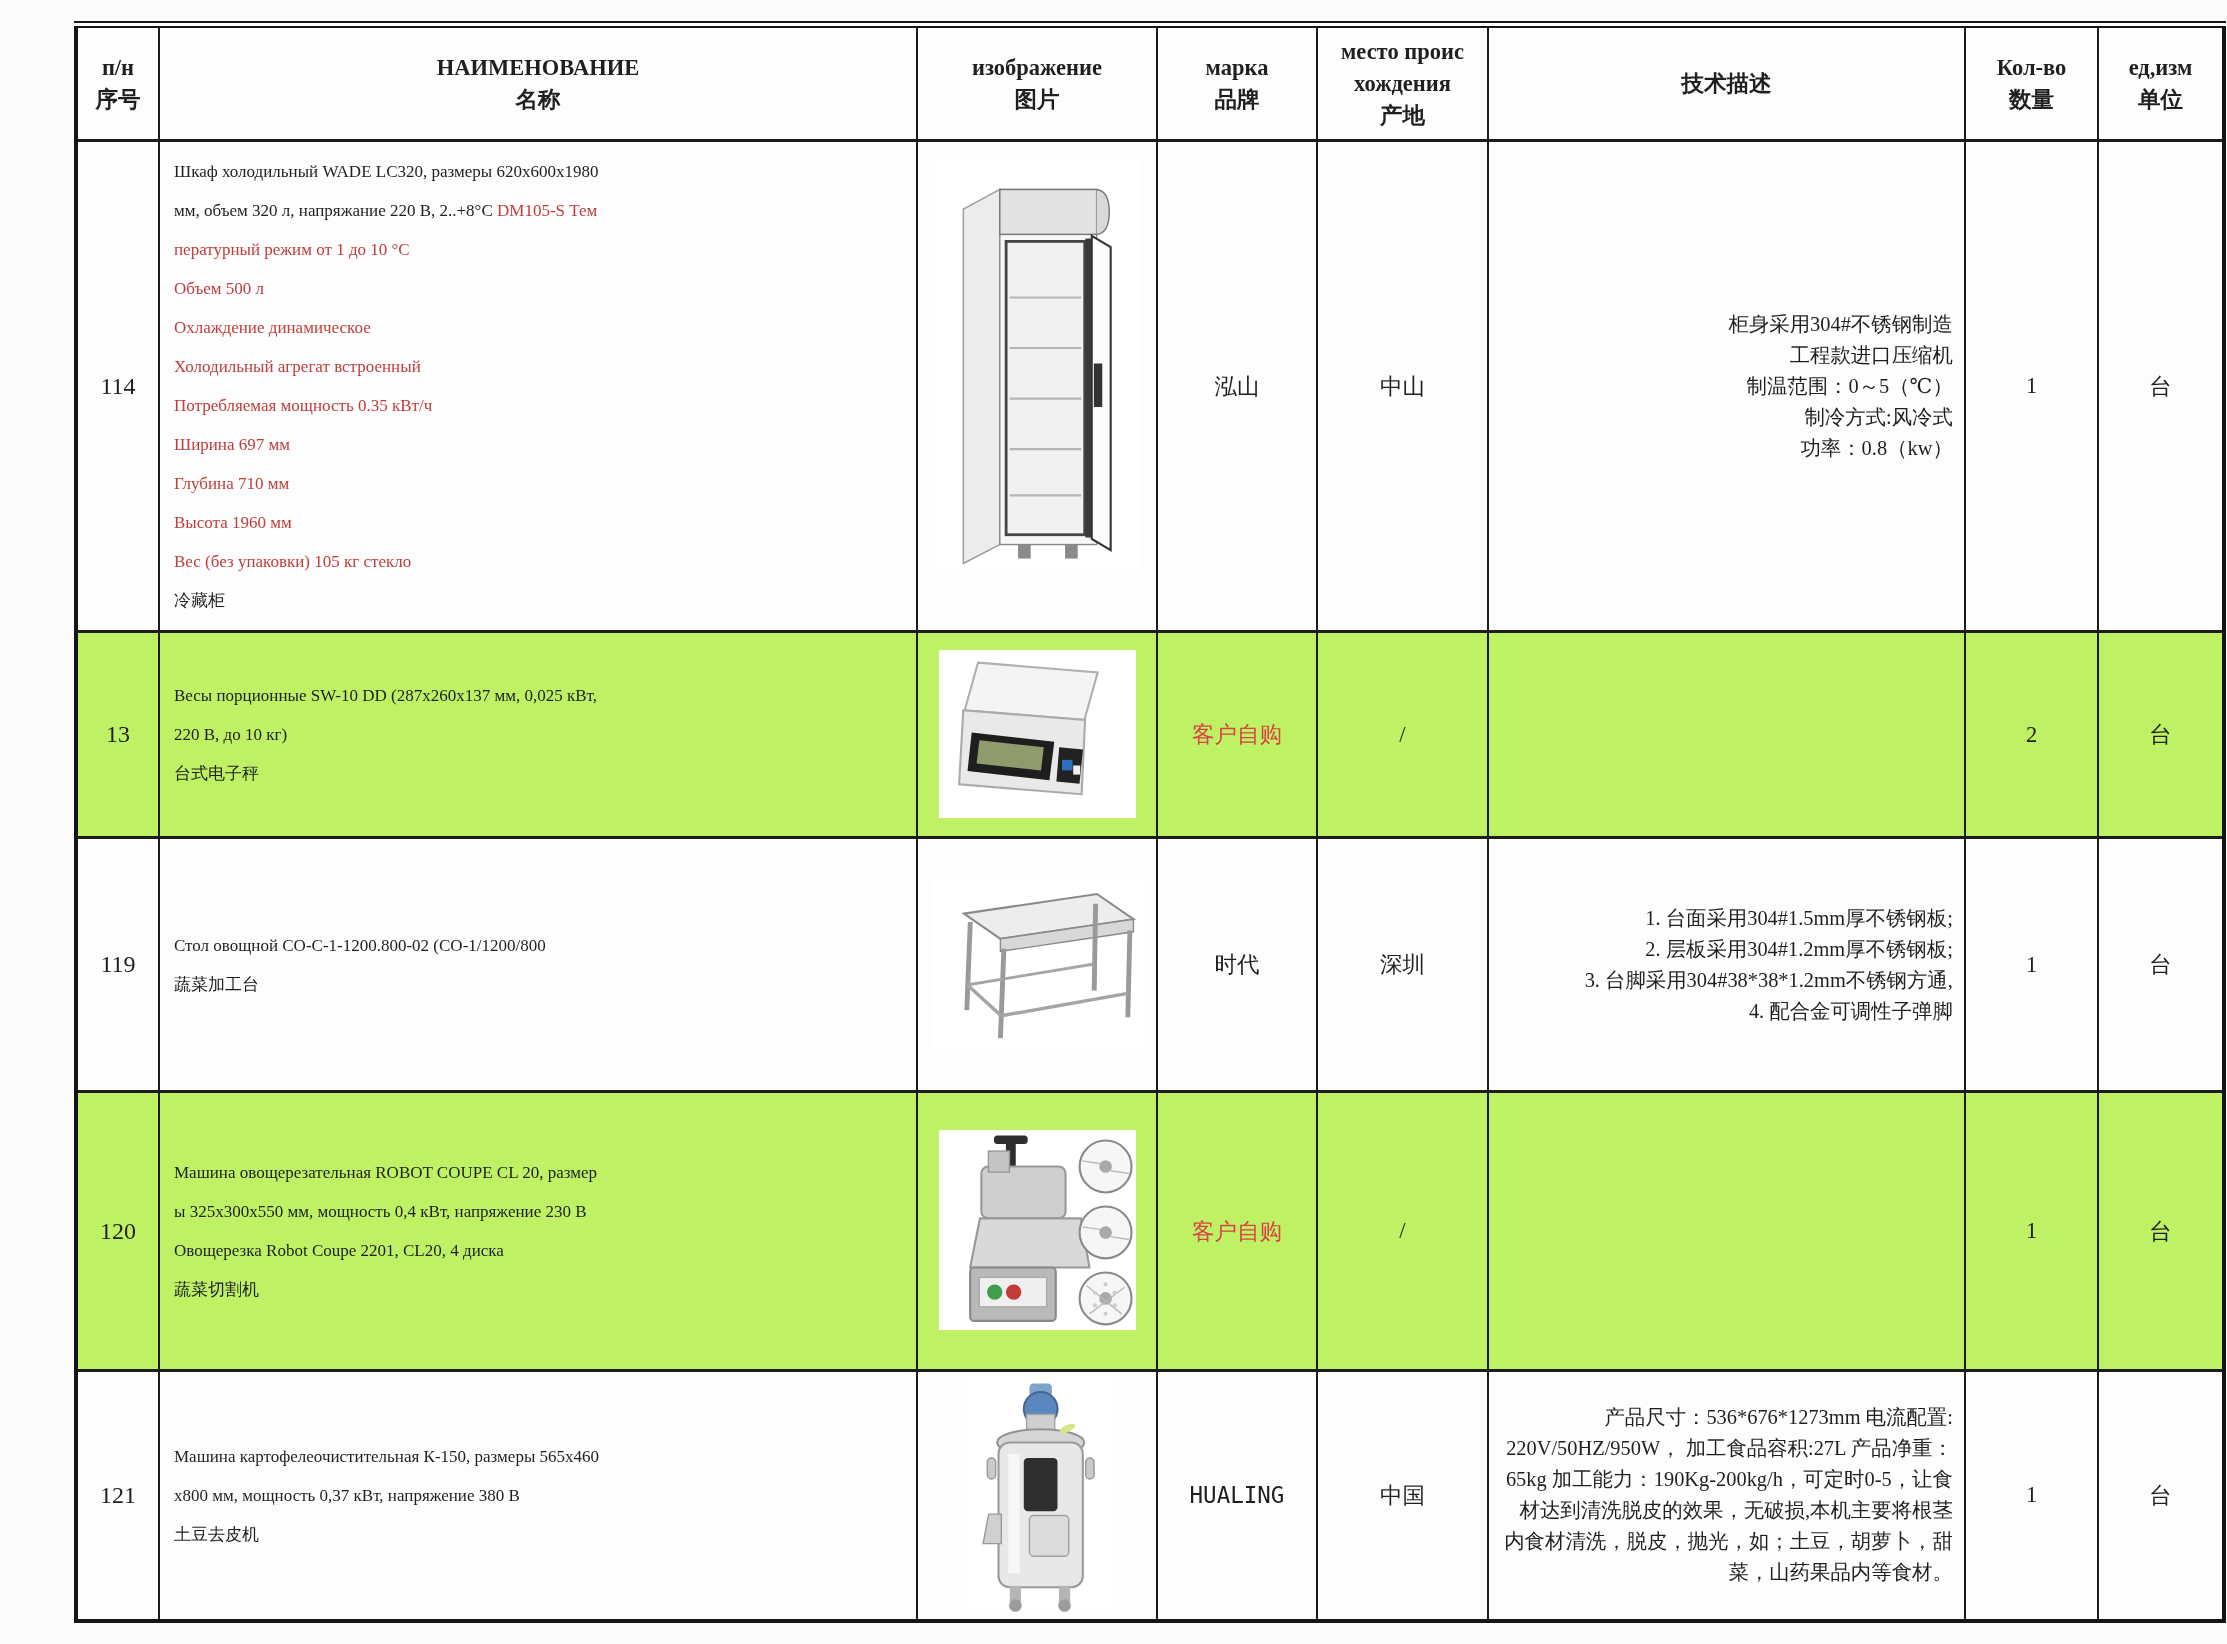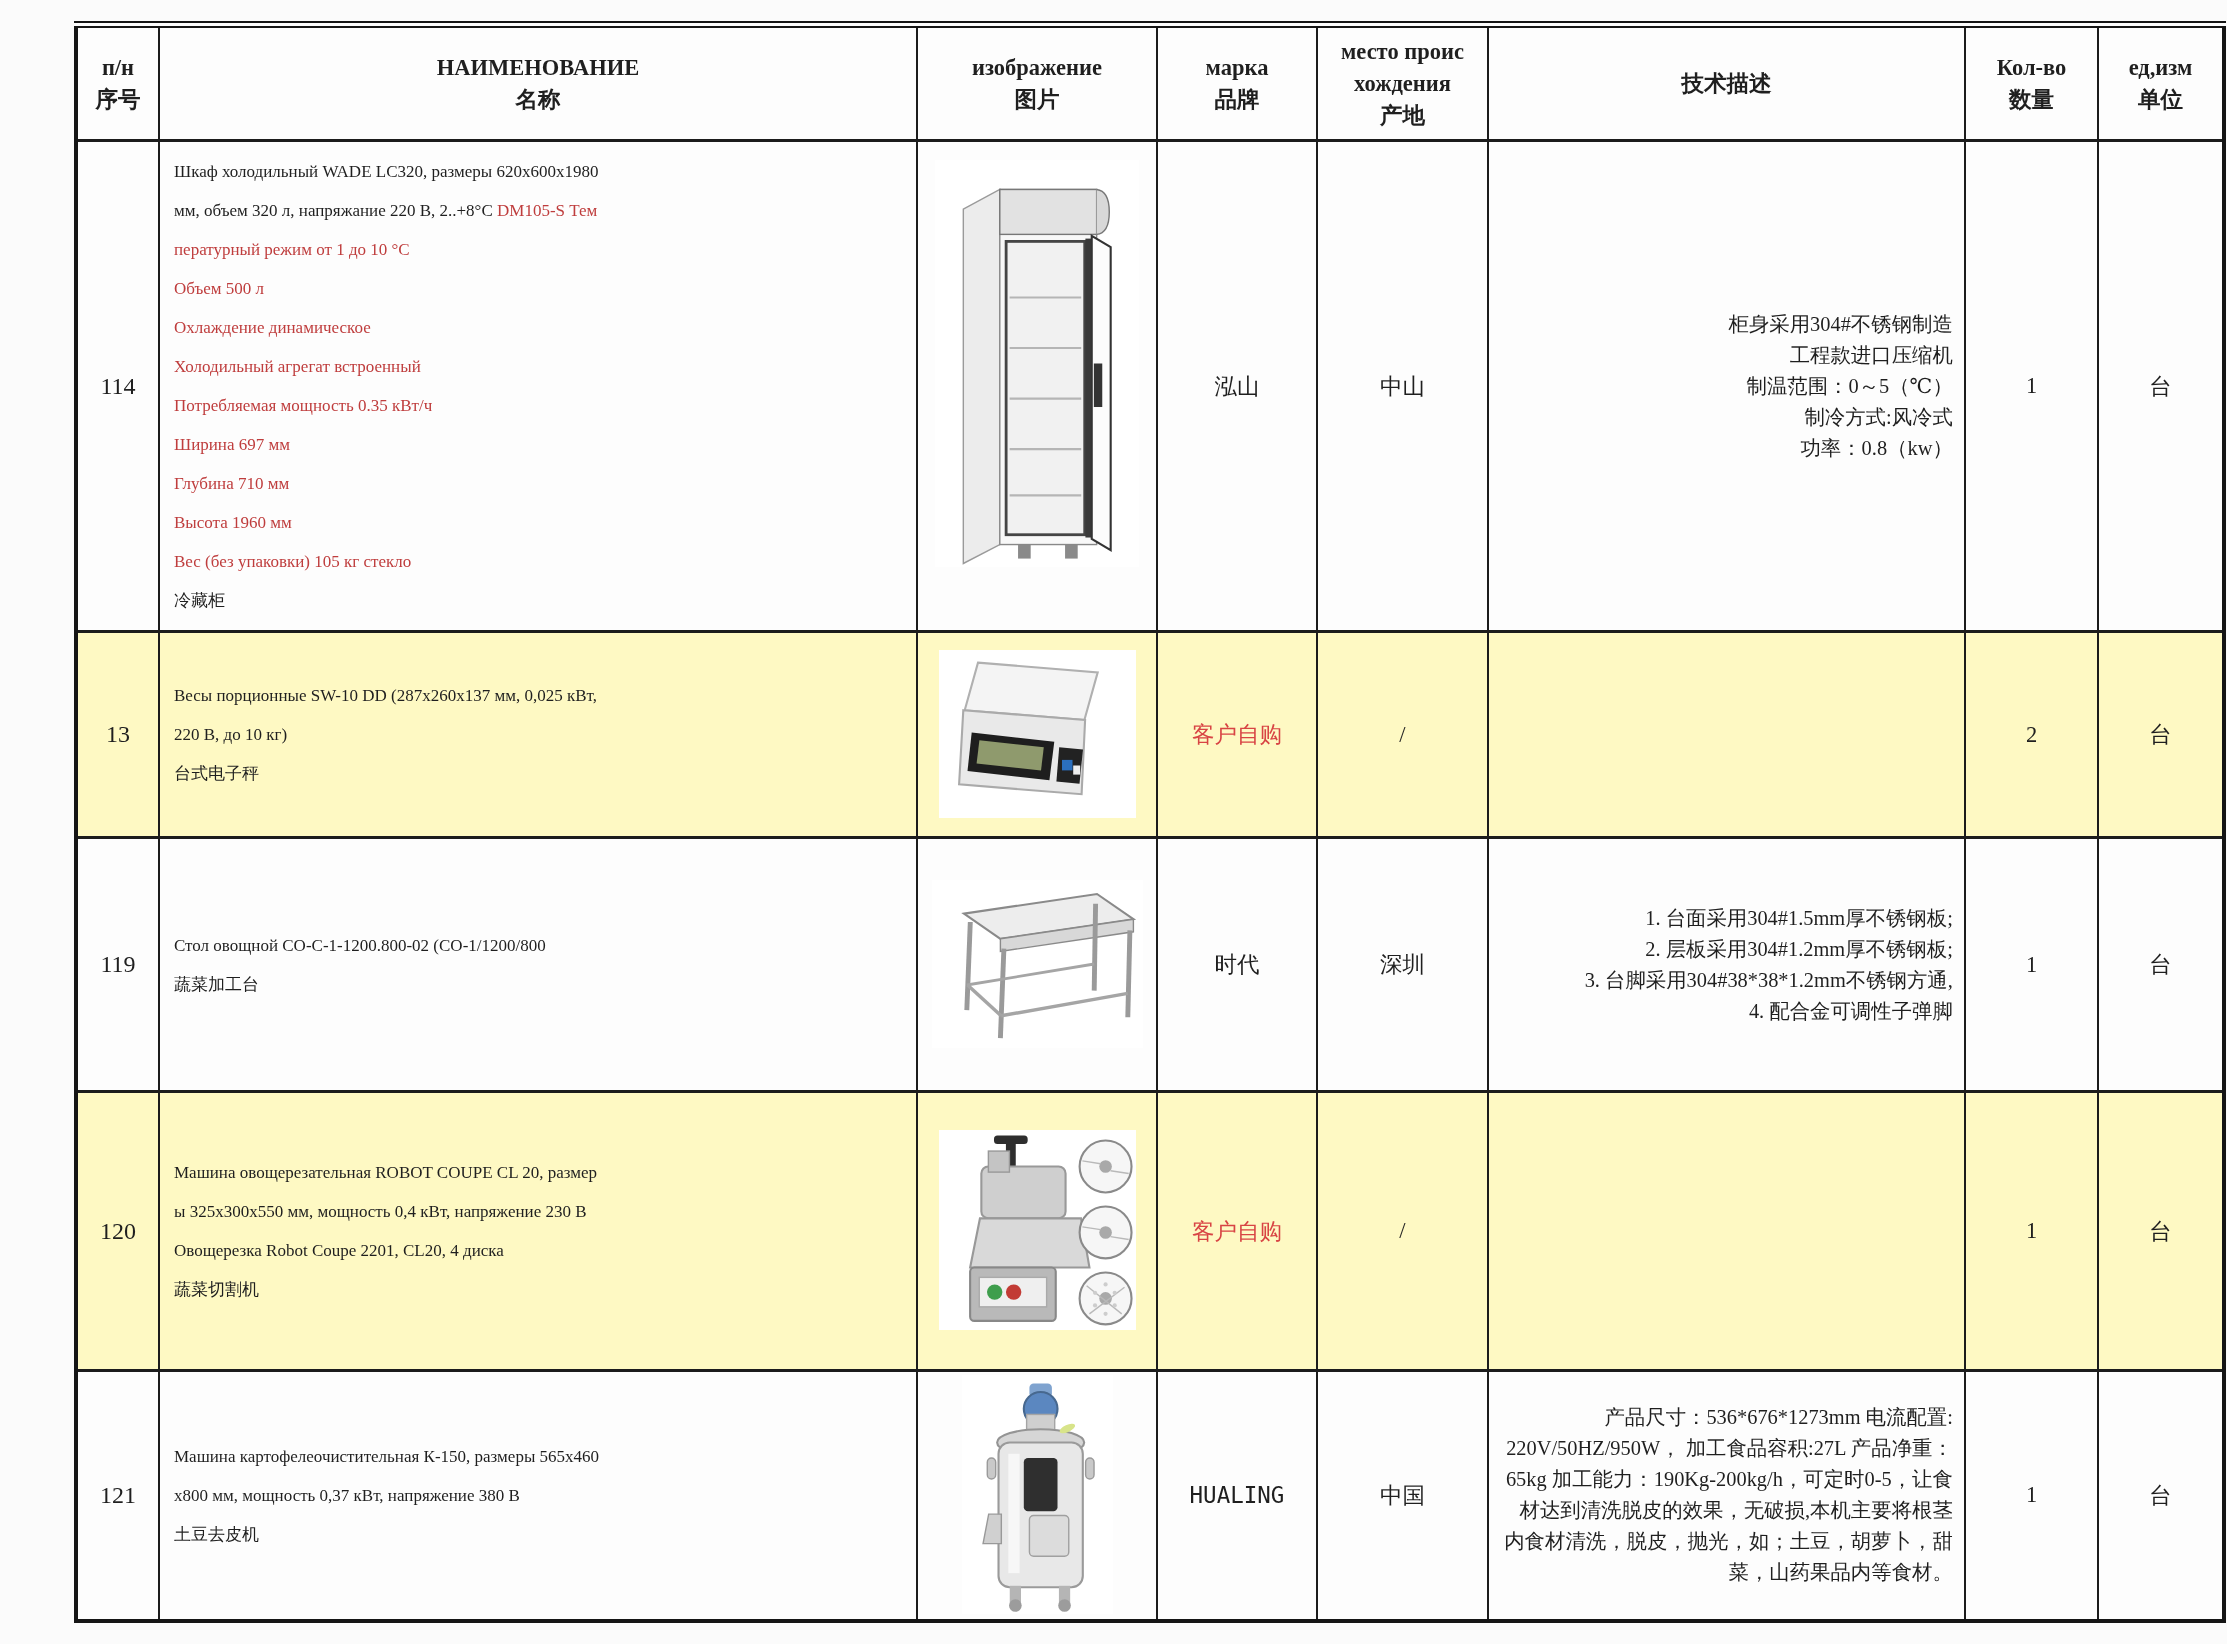--- a/index.html
+++ b/index.html
@@ -32,21 +32,21 @@
     text-align:left;vertical-align:middle;
     padding:5.6px 4.2px 5.6px 14px;font-size:17px;line-height:39px;
   }
   td.img-cell{ text-align:center;vertical-align:middle;padding:2.8px; }
   td.img-cell.top{ vertical-align:top;padding-top:18px; }
   td.mid{ text-align:center;vertical-align:middle;font-size:22.5px; }
   td.tech-cell{
     text-align:right;vertical-align:middle;
     padding:7px 11.2px;font-size:20.4px;line-height:31px;
   }
-  tr.gray td{ background:#fef9c3; }
+  tr.gray td{ background:#bef264; }
   .t-red{ color:#bf3d3d; }
   .brand-red{ color:#d84444;margin-left:38px; }
   .brand-mono{ font-family:"DejaVu Sans Mono","Liberation Mono",monospace;font-size:21px;margin-left:24px; }
   .nl{ white-space:nowrap; }
   .imgbox{ background:#ffffff; display:inline-block; line-height:0; }
 </style>
 </head>
 <body>
 
 <div class="page">

